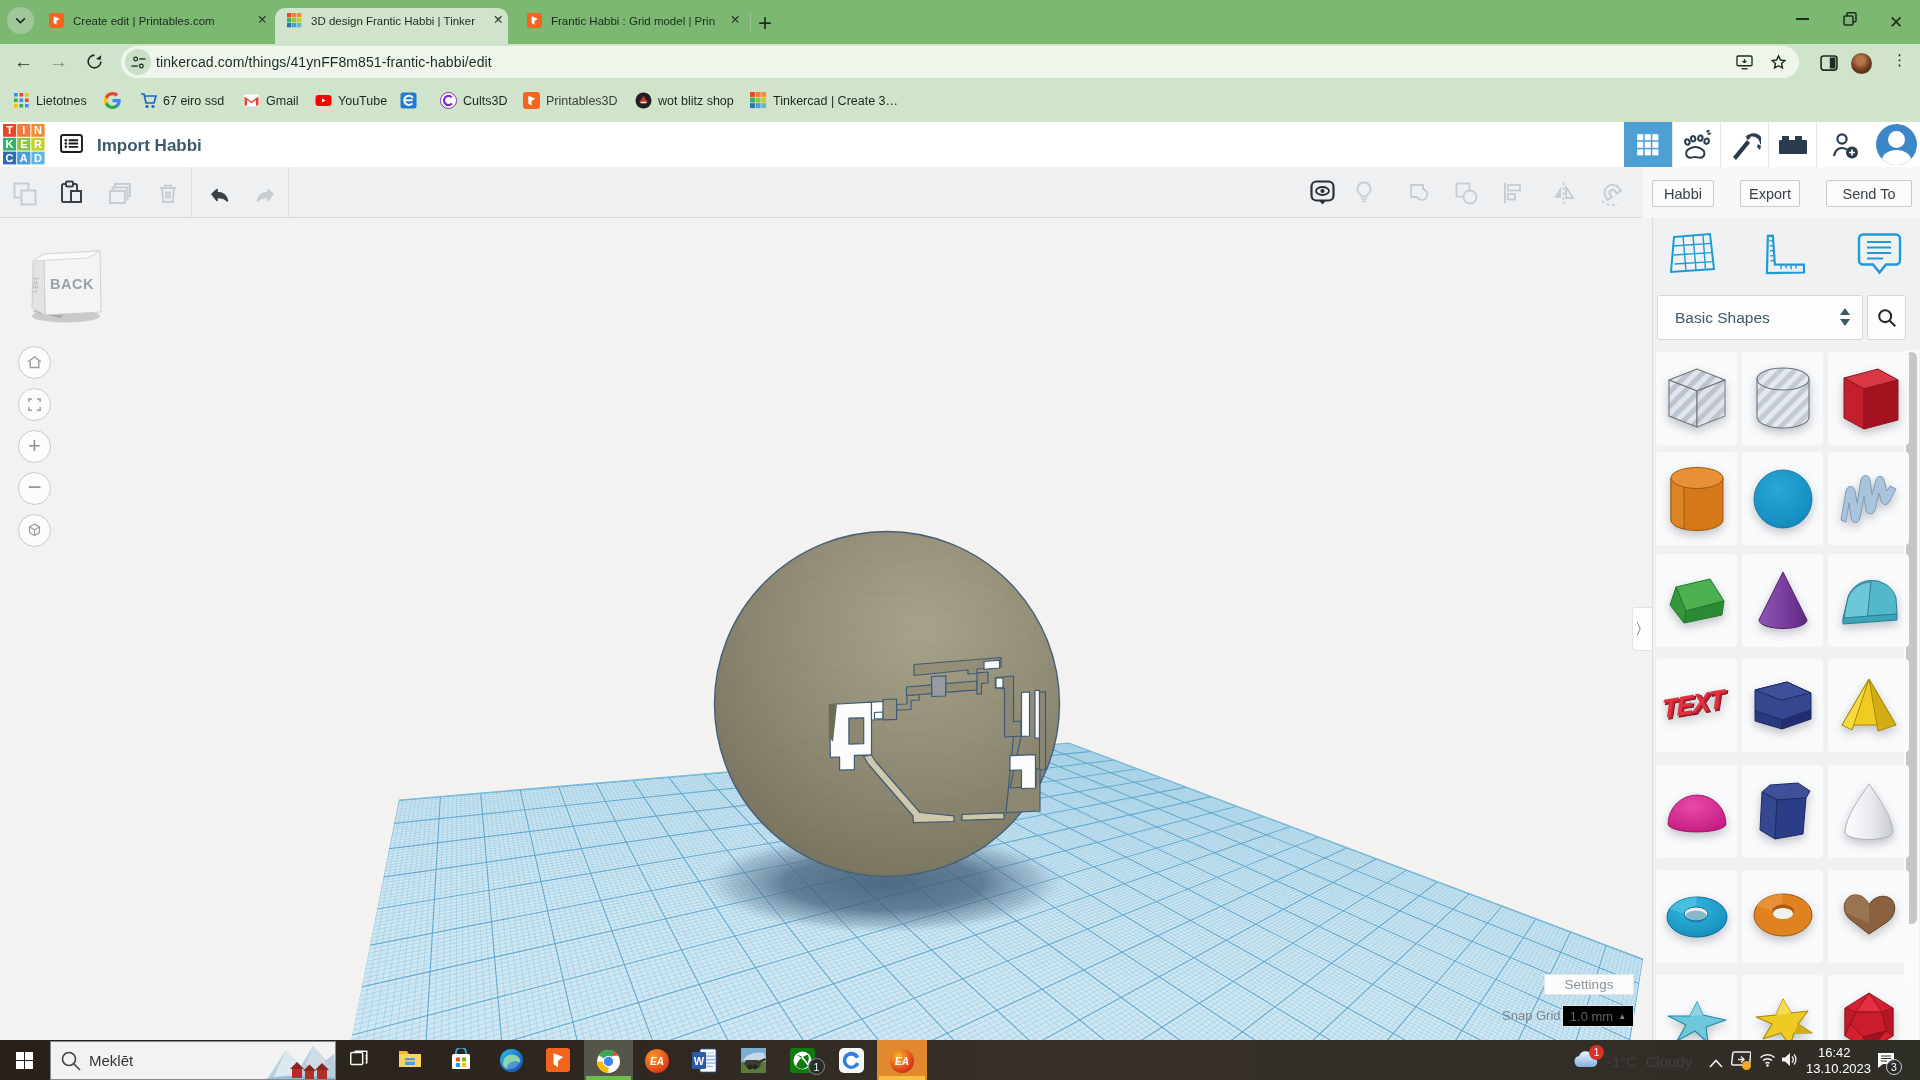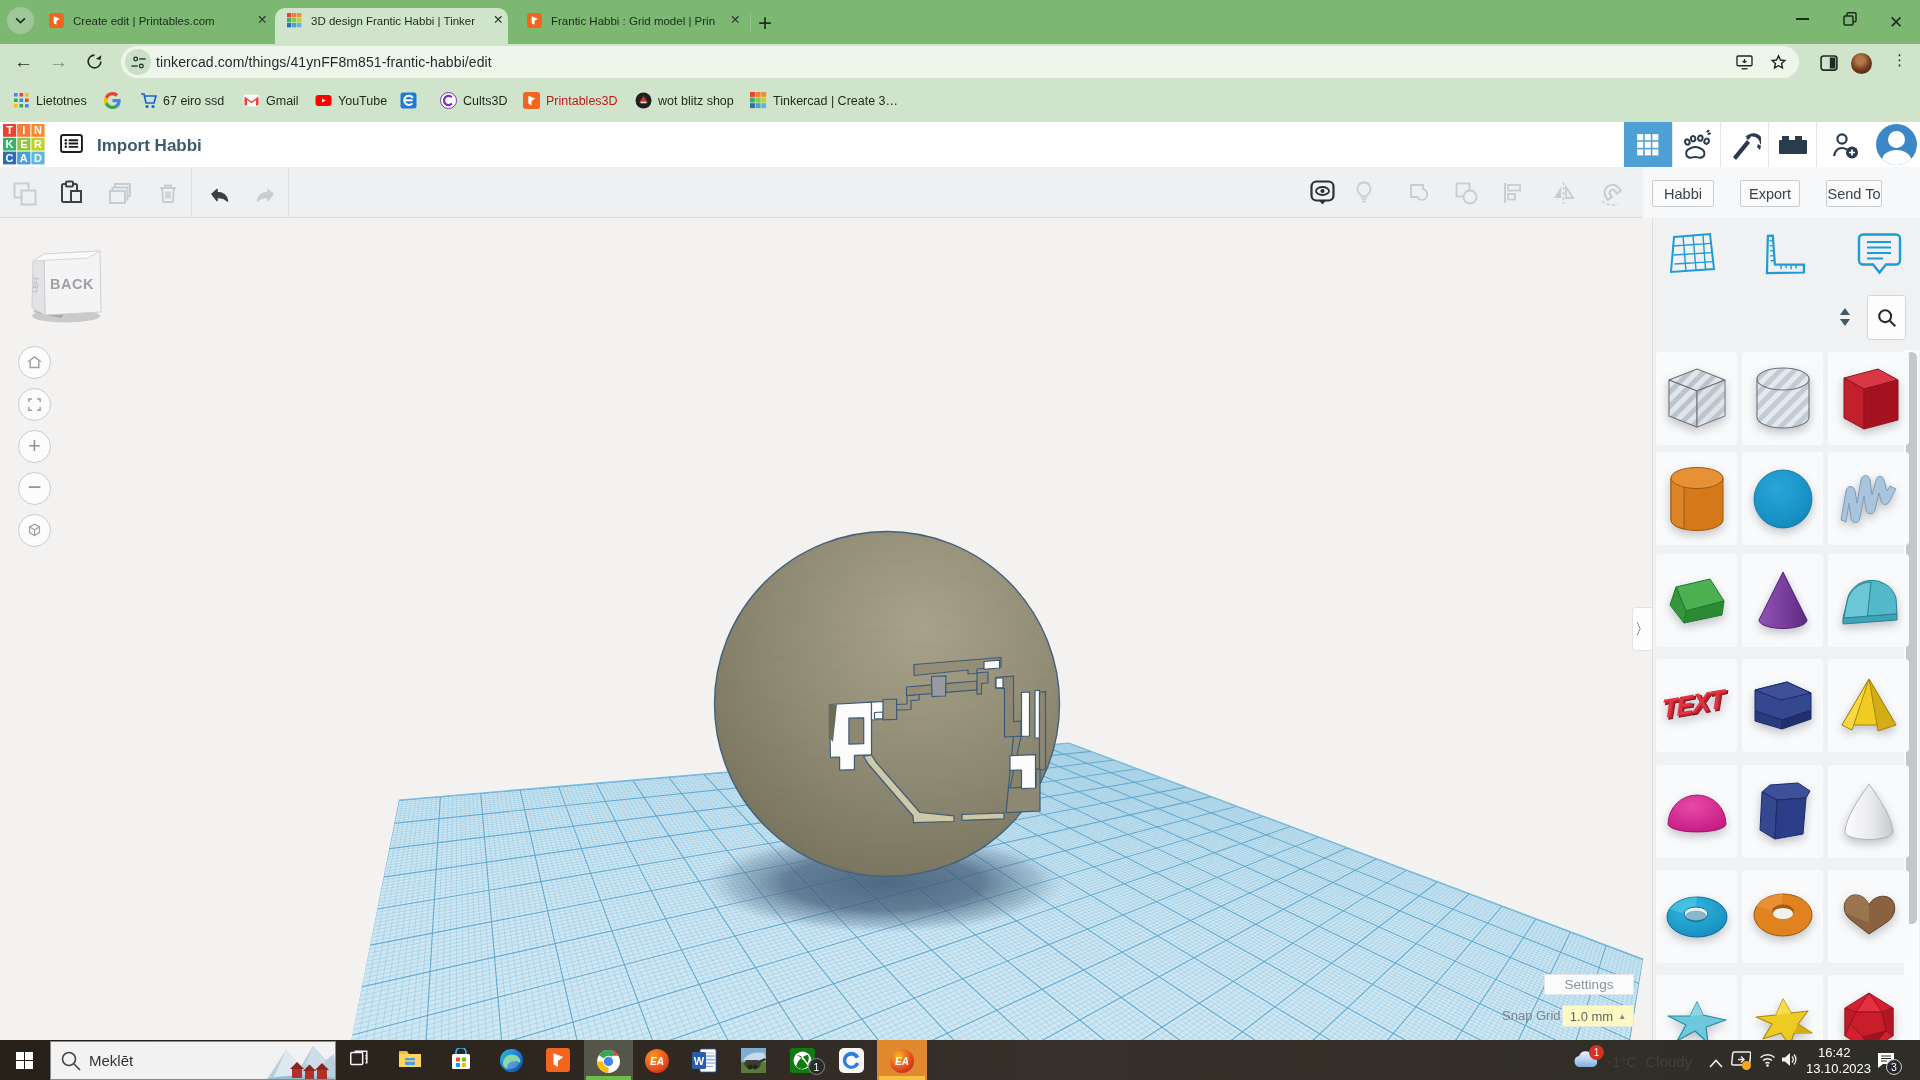--- a/index.html
+++ b/index.html
@@ -141,21 +141,21 @@
     <div class="abs" style="left:440px;top:92px;width:17px;height:17px"><svg width="17" height="17" viewBox="0 0 17 17" style="">
         <circle cx="8.5" cy="8.5" r="8" fill="#fff" stroke="#7b2fbe" stroke-width="1"></circle>
         <path d="M11.8 5.2a4.6 4.6 0 1 0 .2 6.4" fill="none" stroke="#7b2fbe" stroke-width="2.2"></path>
       </svg></div>
     <div class="abs" style="left:463px;top:94px;font-size:12.5px;color:#1c2a1e">Cults3D</div>
     <div class="abs" style="left:523px;top:92px;width:17px;height:17px">
       <div style="width:17px;height:17px;background:#f3641d;border-radius:3px"><svg width="17" height="17" viewBox="0 0 16 16">
           <path d="M5 3.5 11.5 6 8 8.6 8 12.6 5 10.8Z" fill="#fff"></path>
         </svg></div>
     </div>
-    <div class="abs" style="left:546px;top:94px;font-size:12.5px;color:#b91c1c">Printables3D</div>
+    <div class="abs" style="left:546px;top:94px;font-size:12.5px;color:#404040">Printables3D</div>
     <div class="abs" style="left:635px;top:92px;width:17px;height:17px"><svg width="17" height="17" viewBox="0 0 17 17" style="">
         <circle cx="8.5" cy="8.5" r="8" fill="#241f1e"></circle>
         <path d="M4 10.5 8.5 4l4.5 6.5z" fill="#c8372d"></path>
         <path d="M5.6 10.5h5.8" stroke="#f0e8df" stroke-width="1.6"></path>
       </svg></div>
     <div class="abs" style="left:658px;top:94px;font-size:12.5px;color:#1c2a1e">wot blitz shop</div>
     <div class="abs" style="left:750px;top:92px;width:17px;height:17px"><svg width="17" height="17" viewBox="0 0 17 17" style="">
         <rect x="0.0" y="0.0" width="4.9" height="4.9" fill="#e8452c"></rect>
         <rect x="5.6" y="0.0" width="4.9" height="4.9" fill="#f47b3a"></rect>
         <rect x="11.2" y="0.0" width="4.9" height="4.9" fill="#f58b33"></rect>
@@ -314,21 +314,21 @@
       </svg></div>
     <div class="abs" style="left:1598px;top:180px"><svg width="27" height="27" viewBox="0 0 27 27" style="">
         <g fill="none" stroke="#c6cdd3" stroke-width="2">
           <path d="M6 13a8 8 0 0 1 16 0v3h-5v-3a3 3 0 0 0-6 0v3H6z" transform="rotate(-35 14 12)"></path>
           <path d="M4 19c4 4 10 5 16 3" stroke-dasharray="3 2.5" stroke-width="1.6" transform="translate(0,2)"></path>
         </g>
       </svg></div>
     <div class="abs" style="left:1643px;top:167px;width:277px;height:51px;background:#f7f8f9"></div>
     <div class="tbtn" style="left:1652px;width:62px">Habbi</div>
     <div class="tbtn" style="left:1740px;width:60px">Export</div>
-    <div class="tbtn" style="left:1826px;width:56px">Send To</div>
+    <div class="tbtn" style="left:1826px;width:86px">Send To</div>
 <div id="vp"><svg width="1652" height="822" viewBox="0 0 1652 822">
 <defs>
 <radialGradient id="sphereg" cx="0.60" cy="0.28" r="0.95">
  <stop offset="0" stop-color="#a8a28a"></stop>
  <stop offset="0.45" stop-color="#8f8a73"></stop>
  <stop offset="0.8" stop-color="#78745f"></stop>
  <stop offset="1" stop-color="#6b6754"></stop>
 </radialGradient>
 <radialGradient id="shadowg" cx="0.5" cy="0.5" r="0.5">
  <stop offset="0" stop-color="#3f5a74" stop-opacity="0.88"></stop>
@@ -831,41 +831,44 @@
       <div style="font-size:24px;color:#8d9398;font-weight:300;margin-top:-4px">−</div>
     </div>
     <div class="navbtn" style="left:18px;top:514px">
       <svg width="17" height="17" viewBox="0 0 24 24" fill="none" stroke="#9aa0a5" stroke-width="1.7">
         <path d="M12 3l7 4v8l-7 4-7-4V7z"></path>
         <path d="M12 11 5 7m7 4 7-4m-7 4v9"></path>
       </svg>
     </div>
     <div class="abs" style="left:1544px;top:974px;width:90px;height:21px;background:#fbfbfc;border:1px solid #e3e5e7;font-size:13.5px;color:#8a9299;display:flex;align-items:center;justify-content:center">Settings</div>
     <div class="abs" style="left:1502px;top:1008px;font-size:13px;color:#7c868c">Snap Grid</div>
-    <div class="abs" style="left:1562px;top:1005px;width:72px;height:22px;background:#fef9c3;border:1px solid #e3e5e7;font-size:13px;color:#5c666c;display:flex;align-items:center;justify-content:center">1.0 mm <span style="font-size:8px;margin-left:5px;color:#7c868c">▲</span></div>
+    <div class="abs" style="left:1562px;top:1005px;width:72px;height:22px;background:#000000;border:1px solid #e3e5e7;font-size:13px;color:#5c666c;display:flex;align-items:center;justify-content:center">1.0 mm <span style="font-size:8px;margin-left:5px;color:#7c868c">▲</span></div>
     <div class="abs" style="left:1632px;top:607px;width:20px;height:44px;background:#fdfdfe;border:1px solid #e0e2e4;border-right:none;border-radius:4px 0 0 4px;display:flex;align-items:center;justify-content:center;font-size:15px;color:#3a4248">〉</div>
 <div id="panel">
       <div class="abs" style="left:14px;top:13px"><svg width="50" height="46" viewBox="0 0 50 46" style="">
           <g fill="none" stroke="#1e9bd7" stroke-width="2">
             <path d="M7 6 43 3 47 38 4 41z"></path>
             <path d="M16 5 19 40M26 4.4 29 39M36 3.7 38.5 38.5M5.5 15 44 12.4M6.5 24 45 21.6M7.5 33 46 30.6" stroke-width="1.4"></path>
           </g>
         </svg></div>
       <div class="abs" style="left:109px;top:14px"><svg width="46" height="46" viewBox="0 0 46 46" style="">
           <g fill="none" stroke="#1e9bd7" stroke-width="2.2">
             <path d="M7 3 12 3 12 32 41 34 40.5 42 3.5 40z" transform="rotate(-4 20 20)"></path>
             <path d="M8 8h4M8 13h3M8 18h4M8 23h3M8 28h4M18 33v4M23 33.5v3M28 34v4M33 34.5v3" stroke-width="1.4" transform="rotate(-4 20 20)"></path>
           </g>
         </svg></div>
       <div class="abs" style="left:203px;top:12px"><svg width="48" height="46" viewBox="0 0 48 46" style="">
           <g fill="none" stroke="#1e9bd7" stroke-width="2.4">
             <path d="M6 3.5h33a4 4 0 0 1 4 4v22a4 4 0 0 1-4 4H29l-6.5 8-6.5-8H6a4 4 0 0 1-4-4v-22a4 4 0 0 1 4-4z" transform="translate(1,1)"></path>
             <path d="M11 12h24M11 17.5h24M11 23h24M11 28.5h16" stroke-width="2"></path>
           </g>
         </svg></div>
+      <div class="abs" style="left:4px;top:77px;width:206px;height:45px;background:#fdfdfe;border:1px solid #d4d7d9;border-radius:3px;display:flex;align-items:center">
+        <span style="margin-left:17px;font-size:15.5px;color:#3f5866">Basic Shapes</span>
+      </div>
       <div class="abs" style="left:186px;top:89px"><svg width="12" height="20" viewBox="0 0 12 20">
           <path d="M6 1 11 8H1z" fill="#3f5866"></path>
           <path d="M6 19 1 12h10z" fill="#3f5866"></path>
         </svg></div>
       <div class="abs" style="left:214px;top:77px;width:39px;height:45px;background:#fdfdfe;border:1px solid #d4d7d9;border-radius:3px;display:flex;align-items:center;justify-content:center">
         <svg width="22" height="22" viewBox="0 0 24 24" fill="none" stroke="#23272b" stroke-width="2.2">
           <circle cx="10" cy="10" r="6.5"></circle>
           <path d="M15 15l6 6"></path>
         </svg>
       </div>

